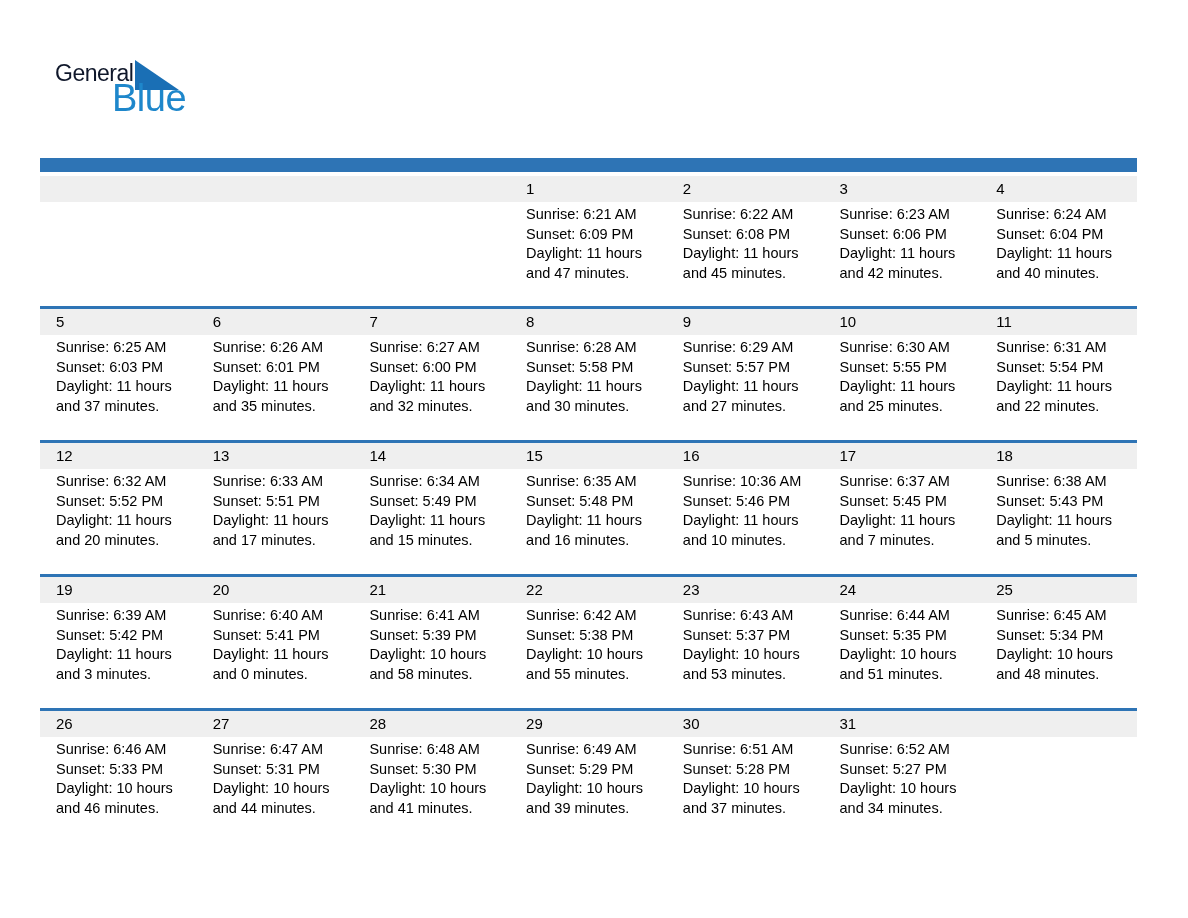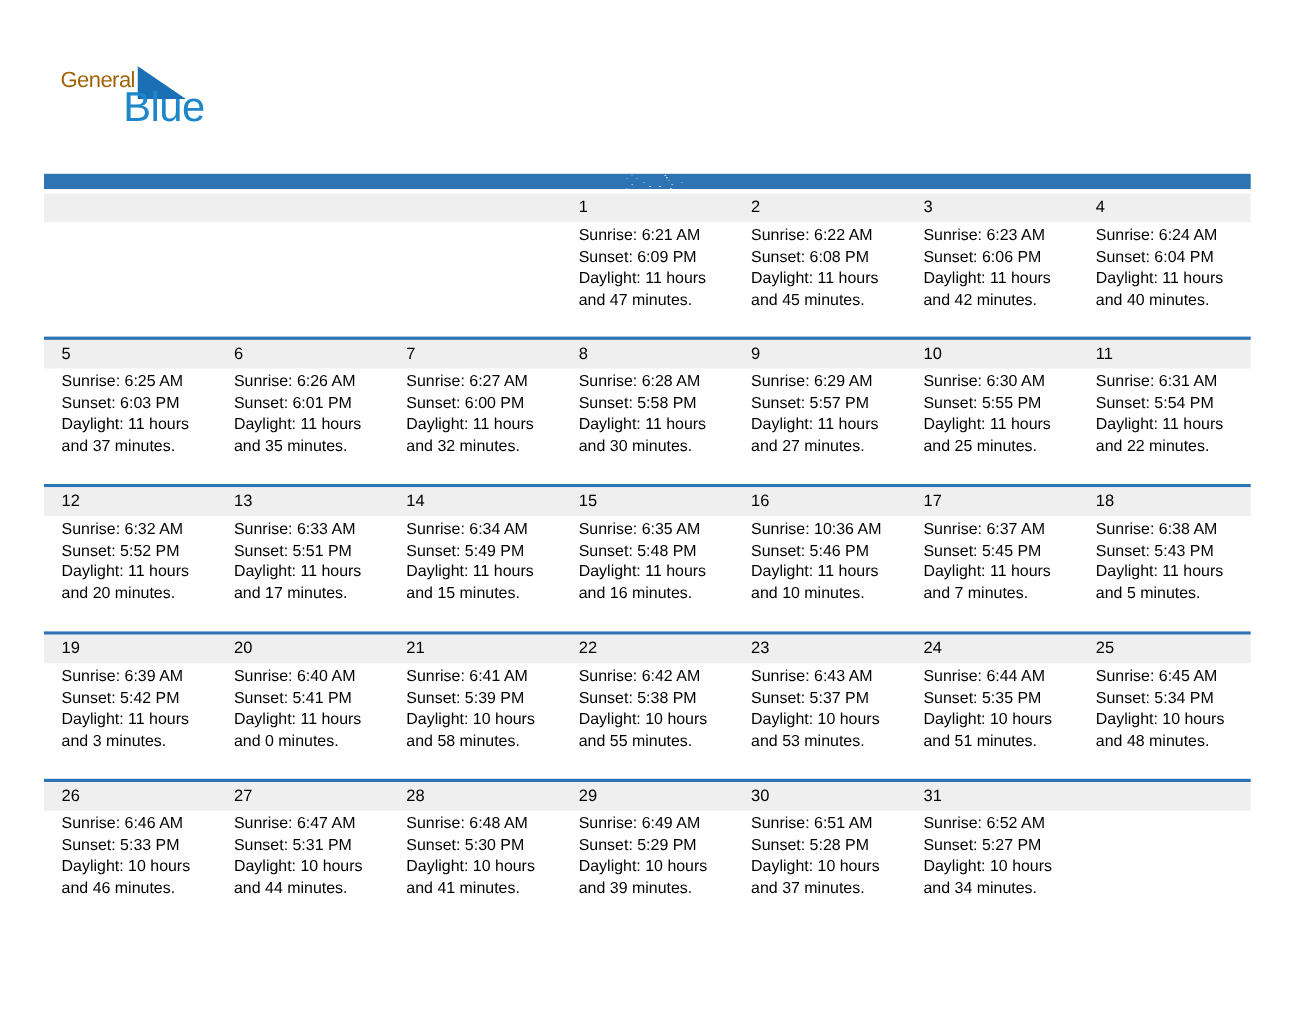--- a/index.html
+++ b/index.html
@@ -10,21 +10,21 @@
     color: #000;
     position: relative;
     overflow: hidden;
   }
   .page { position: absolute; inset: 0; background: #fff; }
 
   
   .logo { position: absolute; left: 55px; top: 58px; }
   .logo-row1 { display: flex; align-items: flex-start; }
   .logo-general {
-    font-size: 20px; line-height: 30px; color: #a16207;
+    font-size: 23px; line-height: 30px; color: #0f172a;
     letter-spacing: -0.5px;
   }
   .logo-triangle { margin-left: 2px; margin-top: 2px; display: block; }
   .logo-blue {
     display: block; margin-left: 57px; margin-top: -7px;
     font-size: 38px; line-height: 30px; color: var(--logo-blue);
     letter-spacing: -0.5px;
   }
 
   

